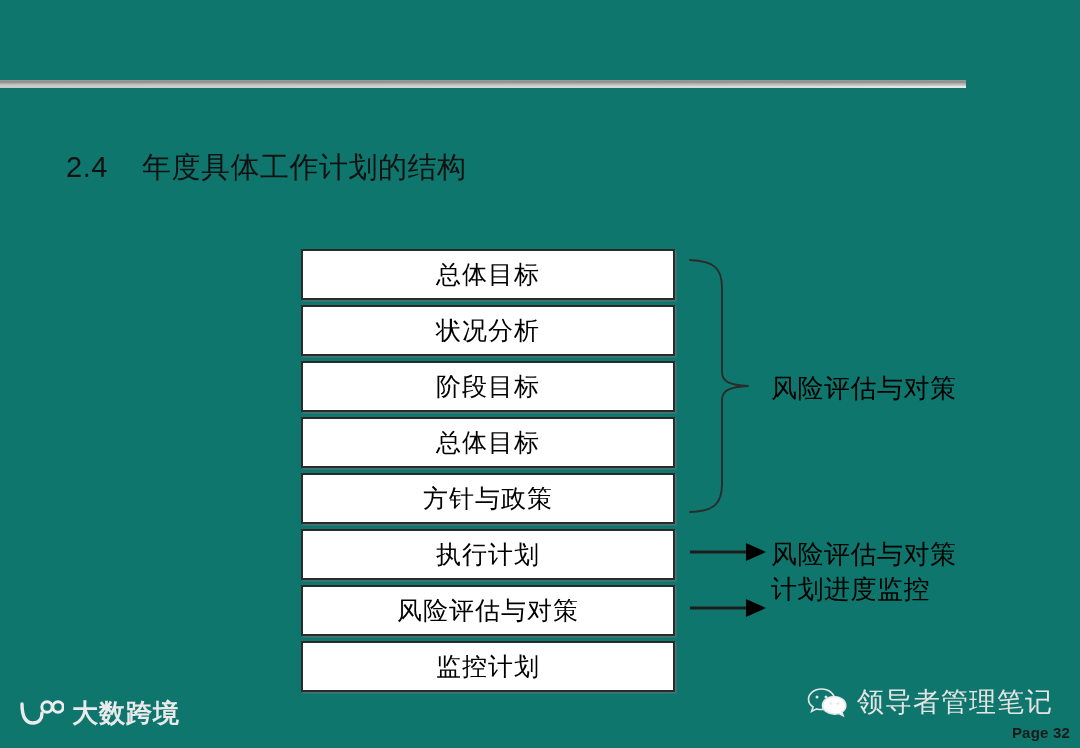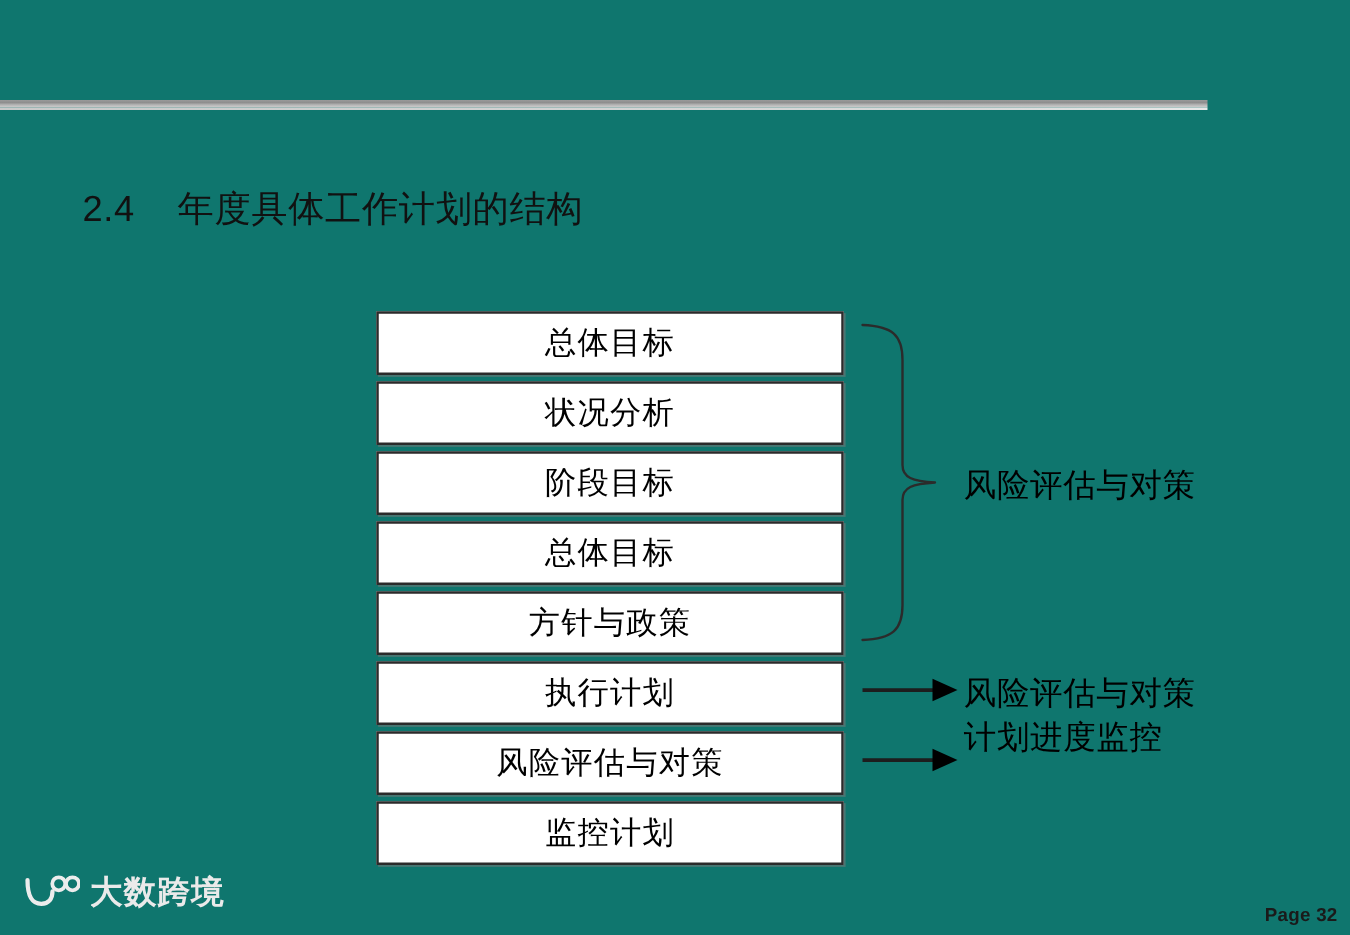--- a/index.html
+++ b/index.html
@@ -206,16 +206,29 @@
 
   <div class="wm-left">
     <svg width="46" height="26" viewBox="0 0 46 26">
       <path d="M4 4 C4 18, 8 23, 15 23 C21 23, 24 19, 24 13" fill="none" stroke="#ececec" stroke-width="3.4" stroke-linecap="round"></path>
       <circle cx="29" cy="7" r="5.2" fill="none" stroke="#ececec" stroke-width="3"></circle>
       <circle cx="40" cy="7" r="5.2" fill="none" stroke="#ececec" stroke-width="3"></circle>
     </svg>
     <span class="wm-left-text">大数跨境</span>
   </div>
 
+  <div class="wm-right">
+    <svg width="42" height="32" viewBox="0 0 42 32">
+      <path d="M15.5 3 C8 3, 2.5 7.8, 2.5 13.3 C2.5 16.4, 4.3 19.2, 7.1 21 L5.6 25.4 L10.6 22.9
+               C12.1 23.3, 13.8 23.5, 15.5 23.5 C23 23.5, 28.5 18.7, 28.5 13.3 C28.5 7.8, 23 3, 15.5 3 Z" fill="none" stroke="#e6e6e6" stroke-width="1.6"></path>
+      <circle cx="11" cy="11" r="1.5" fill="#e6e6e6"></circle>
+      <circle cx="20" cy="11" r="1.5" fill="#e6e6e6"></circle>
+      <path d="M28 10.5 C34.6 10.5, 39.8 14.6, 39.8 19.4 C39.8 22, 38.3 24.4, 35.9 26 L37.1 29.6 L32.9 27.5
+               C31.5 27.9, 29.8 28.1, 28.3 28.1 C21.7 28.1, 16.5 24, 16.5 19.4 C16.5 14.6, 21.7 10.5, 28 10.5 Z" fill="#ffffff" stroke="#e6e6e6" stroke-width="1.6"></path>
+      <circle cx="24.5" cy="17.5" r="1.3" fill="#e6e6e6"></circle>
+      <circle cx="32" cy="17.5" r="1.3" fill="#e6e6e6"></circle>
+    </svg>
+    <span class="wm-right-text">领导者管理笔记</span>
+  </div>
 
   <div class="page-num">Page 32</div>
 
 </div>
 
 </body></html>

